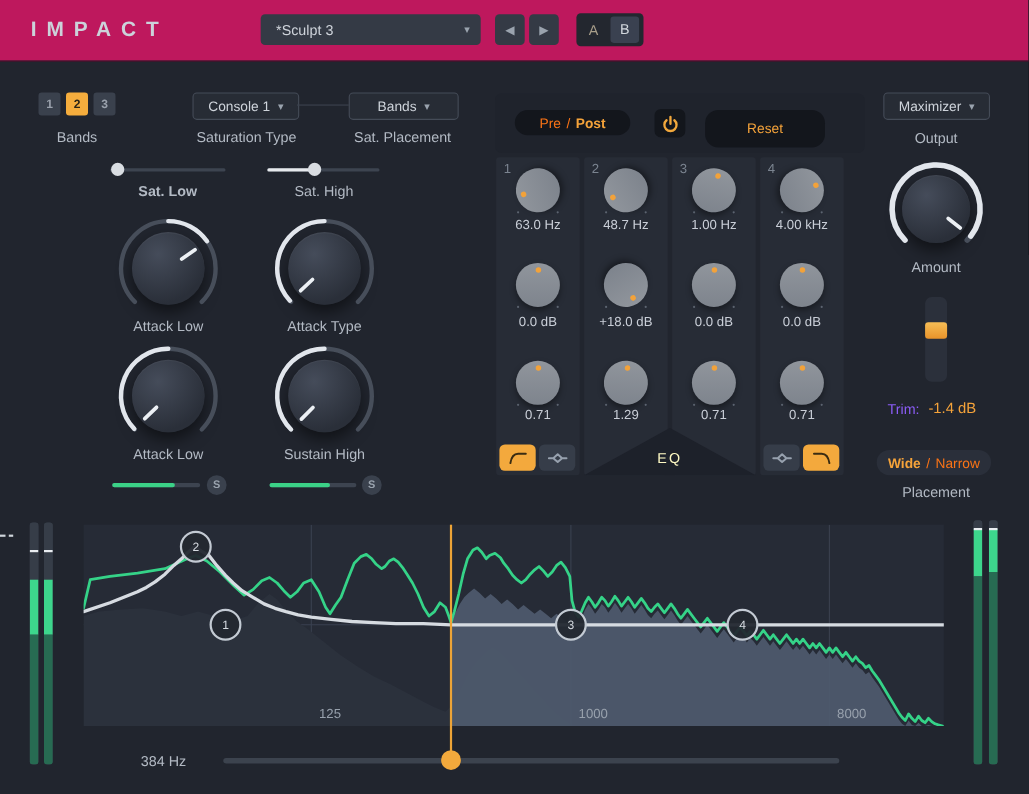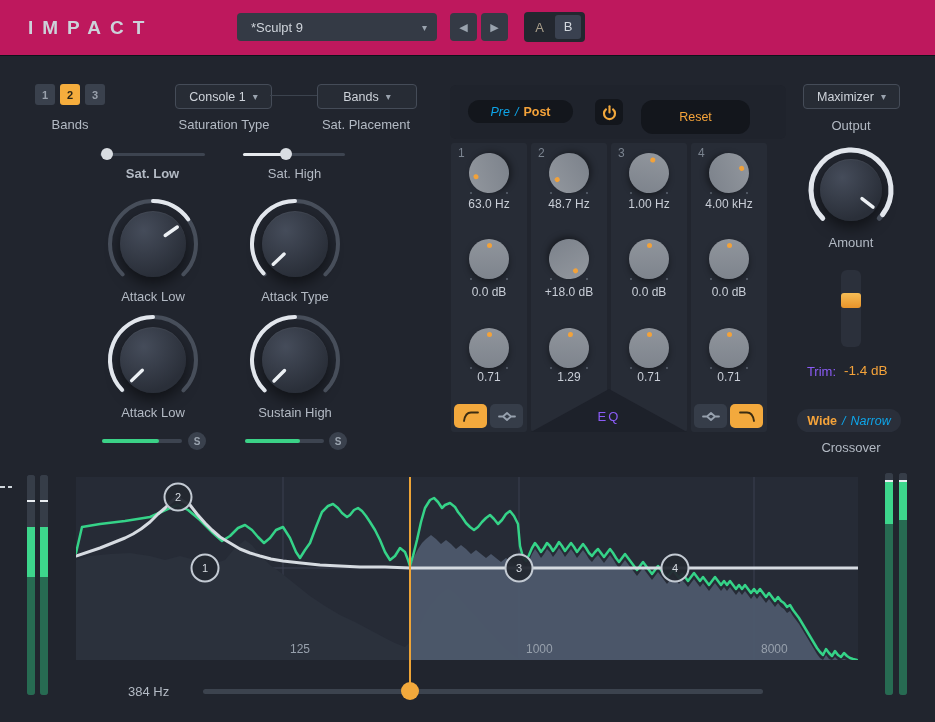--- a/index.html
+++ b/index.html
@@ -20,21 +20,21 @@
   .dd{position:absolute;border:1px solid #454c58;border-radius:4px;background:#272c35;color:#ced3da;font-size:12.5px;display:flex;align-items:center;justify-content:center;gap:7px;cursor:pointer;}
   .track{position:absolute;background:#3d4450;border-radius:2px;}
   .thumb{position:absolute;width:12px;height:12px;border-radius:50%;background:#d9dde2;cursor:pointer;}
   .fillw{position:absolute;height:3px;background:#e6e9ed;border-radius:2px;}
   .fillg{position:absolute;height:4px;background:#3bd287;border-radius:2px;}
   .dial{position:absolute;width:96px;height:96px;cursor:pointer;}
   .dial-body{position:absolute;border-radius:50%;background:radial-gradient(circle at 36% 30%,#454c5a,#2a2f39 72%);box-shadow:0 7px 14px rgba(0,0,0,.5),inset 0 1px 1px rgba(255,255,255,.05);}
   .sbtn{position:absolute;width:18px;height:18px;border-radius:50%;background:#3a414d;color:#9aa3ae;font-size:10px;font-weight:bold;display:flex;align-items:center;justify-content:center;cursor:pointer;}
   .eqheader{position:absolute;left:450px;top:85px;width:336px;height:54px;background:#1f232c;border-radius:6px;}
   .pill{position:absolute;background:#13161c;border-radius:12px;display:flex;align-items:center;justify-content:center;gap:5px;font-size:12.5px;cursor:pointer;}
-  .dim{color:#0ea5e9;font-style:italic;}
+  .dim{color:#f97316;}
   .orange{color:#f5a33a;font-weight:bold;}
   .powerbtn{position:absolute;left:595px;top:99px;width:28px;height:26px;background:#13161c;border-radius:6px;display:flex;align-items:center;justify-content:center;cursor:pointer;}
   #eq-cols{position:absolute;left:451px;top:143px;display:flex;gap:4px;}
   .eqcol{position:relative;width:76px;height:289px;background:#272c36;border-radius:3px;}
   .eqnum{position:absolute;left:7px;top:3px;font-size:12px;color:#7b8490;}
   .eqknob-wrap{position:absolute;left:18px;width:40px;height:40px;}
   .eqknob-wrap::before,.eqknob-wrap::after{content:"";position:absolute;bottom:-1px;width:2px;height:2px;border-radius:50%;background:#5c6470;}
   .eqknob-wrap::before{left:1px;} .eqknob-wrap::after{right:1px;}
   .eqknob{width:40px;height:40px;border-radius:50%;background:linear-gradient(#90959c,#7e848d);box-shadow:0 3px 6px rgba(0,0,0,.4);}
   .eqdot{position:absolute;left:17.5px;top:4px;width:5px;height:5px;border-radius:50%;background:#f2a23a;}
@@ -57,21 +57,21 @@
   .connector{position:absolute;left:270px;top:95px;width:47px;height:1px;background:#3c434e;}
 </style>
 </head>
 <body>
 
 <div id="app">
 
   <div class="topbar">
     <div class="logo">IMPACT</div>
     <div class="preset">
-      <span>*Sculpt 9</span>
+      <span>*Sculpt 3</span>
       <span class="caret">▾</span>
     </div>
     <div class="navbtn" style="left:450px">
         <span>◀</span>
       </div>
     <div class="navbtn" style="left:481px">
         <span>▶</span>
       </div>
     <div class="ab">
       <span class="a">A</span>
@@ -241,21 +241,21 @@
         <div class="eqval" style="top:142px">0.0 dB</div>
         <div class="eqknob-wrap" style="top:185px">
           <div class="eqknob" style="transform:rotate(0deg)">
             <span class="eqdot"></span>
           </div>
         </div>
         <div class="eqval" style="top:227px">0.71</div>
       </div>
     </div>
   <div class="chevron"></div>
-  <div class="lbl" style="left:559px;top:409px;width:100px;letter-spacing:2px;color:#8b5cf6;">EQ</div>
+  <div class="lbl" style="left:559px;top:409px;width:100px;letter-spacing:2px;color:#fef9c3;">EQ</div>
   <div class="fgroup" id="filters-left" style="left:454px;">
       <div class="fbtn active">
         <svg width="20" height="16" viewBox="0 0 20 16">
           <path d="M3 13 C4 6.5 6.5 4.5 10 4.5 L17 4.5" fill="none" stroke="currentColor" stroke-width="1.8" stroke-linecap="round" stroke-linejoin="round"></path>
         </svg>
       </div>
       <div class="fbtn">
         <svg width="20" height="16" viewBox="0 0 20 16">
           <path d="M2 8.5 H6 M14 8.5 H18 M6 8.5 L10 5 L14 8.5 L10 12 Z" fill="none" stroke="currentColor" stroke-width="1.8" stroke-linecap="round" stroke-linejoin="round"></path>
         </svg>
@@ -290,21 +290,21 @@
   <div class="lbl" style="left:801px;top:235px;width:100px;">Amount</div>
   <div class="trimtrack"></div>
   <div class="trimhandle"></div>
   <div class="lbl" style="left:790px;top:364px;width:46px;text-align:right;color:#8b5cf6;">Trim:</div>
   <div class="lbl" style="left:844px;top:363px;width:60px;text-align:left;color:#f5a33a;font-size:13.5px;">-1.4 dB</div>
   <div class="pill" style="left:797px;top:409px;width:104px;height:23px;background:#2a2f3a;">
     <span class="orange">Wide</span>
     <span class="dim">/</span>
     <span class="dim">Narrow</span>
   </div>
-  <div class="lbl" style="left:801px;top:440px;width:100px;">Crossover</div>
+  <div class="lbl" style="left:801px;top:440px;width:100px;">Placement</div>
 
   <div class="clipdash" style="left:0;width:5px;"></div>
   <div class="clipdash" style="left:8px;width:4px;"></div>
   <div class="meter" style="left:27px;top:475px;height:220px;">
       <div class="seg dark" style="top:0;height:23.599999999999998%"></div>
       <div class="seg bright" style="top:23.599999999999998%;height:22.800000000000004%"></div>
       <div class="seg tail" style="top:46.400000000000006%;height:53.6%"></div>
       <div class="seg tick" style="top:11.4%"></div>
     </div>
   <div class="meter" style="left:40px;top:475px;height:220px;">

